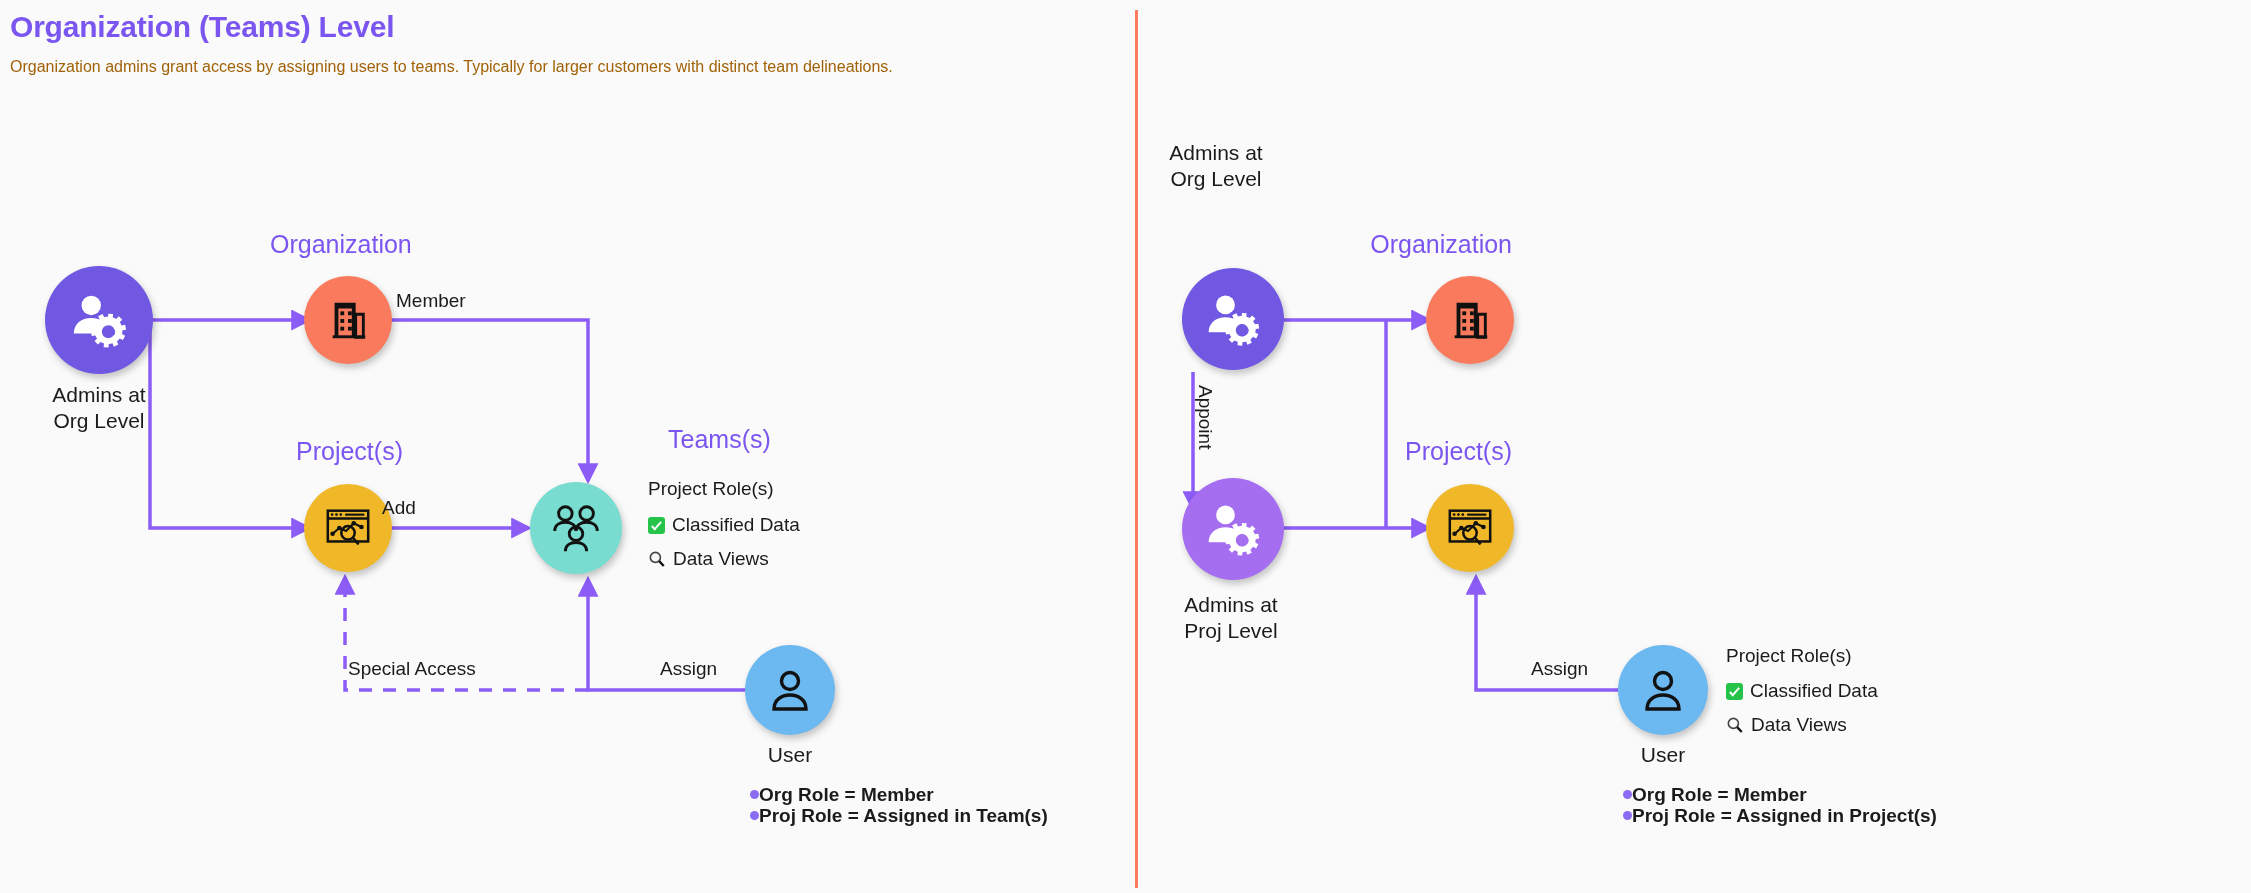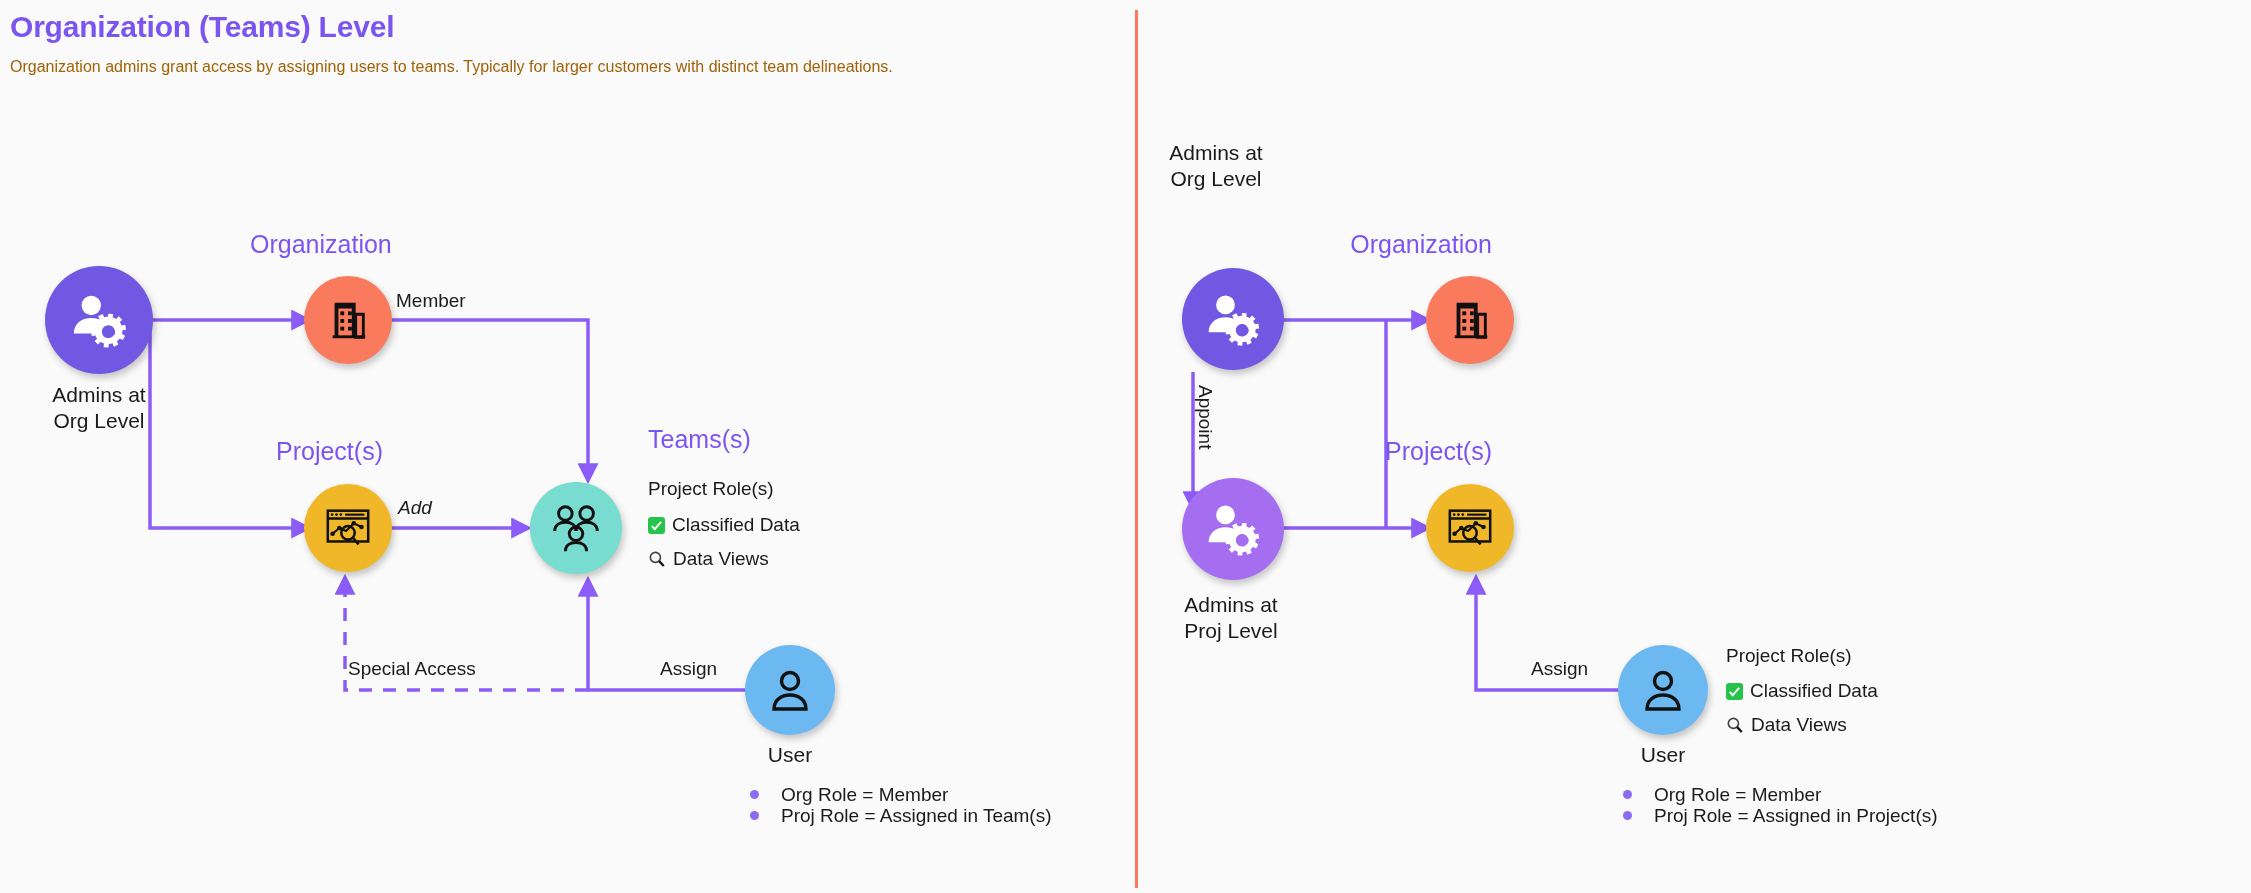--- a/index.html
+++ b/index.html
@@ -57,20 +57,21 @@
     color: #1b1b1b;
     text-align: center;
     line-height: 1.25;
     white-space: pre-line;
   }
   .purple-label {
     position: absolute;
     font-size: 25px;
     color: #7b55f0;
     white-space: nowrap;
+    margin-left: 20px;
   }
   .edge-label {
     position: absolute;
     font-size: 19px;
     color: #1b1b1b;
     white-space: nowrap;
   }
   .edge-label.vertical {
     transform: rotate(90deg);
     transform-origin: left top;
@@ -99,26 +100,26 @@
     justify-content: center;
     flex: 0 0 auto;
   }
   .chk svg { display:block; }
   .mag { width: 18px; height: 18px; flex: 0 0 auto; }
 
   .bullets { position: absolute; }
   .bullet-row {
     display: flex;
     align-items: center;
-    gap: 22px;
     font-size: 19px;
     color: #1b1b1b;
     white-space: nowrap;
     height: 21px;
     margin-bottom: 0px;
+    font-weight: bold;
   }
   .bullet-dot {
     width: 9px; height: 9px;
     border-radius: 50%;
     background: #8b6cf2;
     flex: 0 0 auto;
   }
 </style>
 </head>
 <body>
@@ -214,21 +215,21 @@
             <circle cx="32" cy="21" r="2.4"></circle>
             <circle cx="40" cy="25" r="2.4"></circle>
           </g>
           <g fill="none" stroke="#111111" stroke-width="2.6">
             <circle cx="26" cy="31" r="7"></circle>
             <line x1="31" y1="36" x2="37" y2="43"></line>
           </g>
         </svg>
       </span>
     </div>
-    <div class="edge-label" style="left:398px; top:497px;font-style:italic;">Add</div>
+    <div class="edge-label" style="left:382px; top:497px;">Add</div>
 
     <div class="purple-label" style="left:648px; top:425px;">Teams(s)</div>
     <div class="node" style="left:530px; top:482px; width:92px; height:92px; background:#79dcd0;">
       <span>
         <svg width="58" height="58" viewBox="0 0 60 60">
           <g fill="none" stroke="#111111" stroke-width="3">
             <circle cx="19" cy="15" r="7"></circle>
             <path d="M8 33c0-6 5-9 11-9s11 3 11 9"></path>
             <circle cx="41" cy="15" r="7"></circle>
             <path d="M30 33c0-6 5-9 11-9s11 3 11 9"></path>

